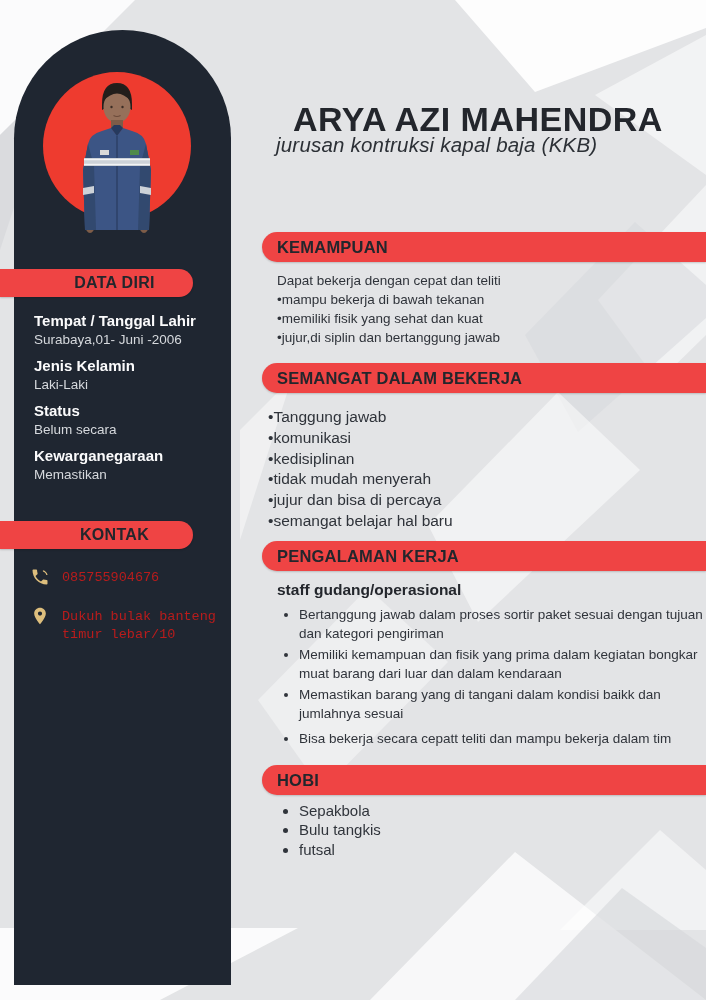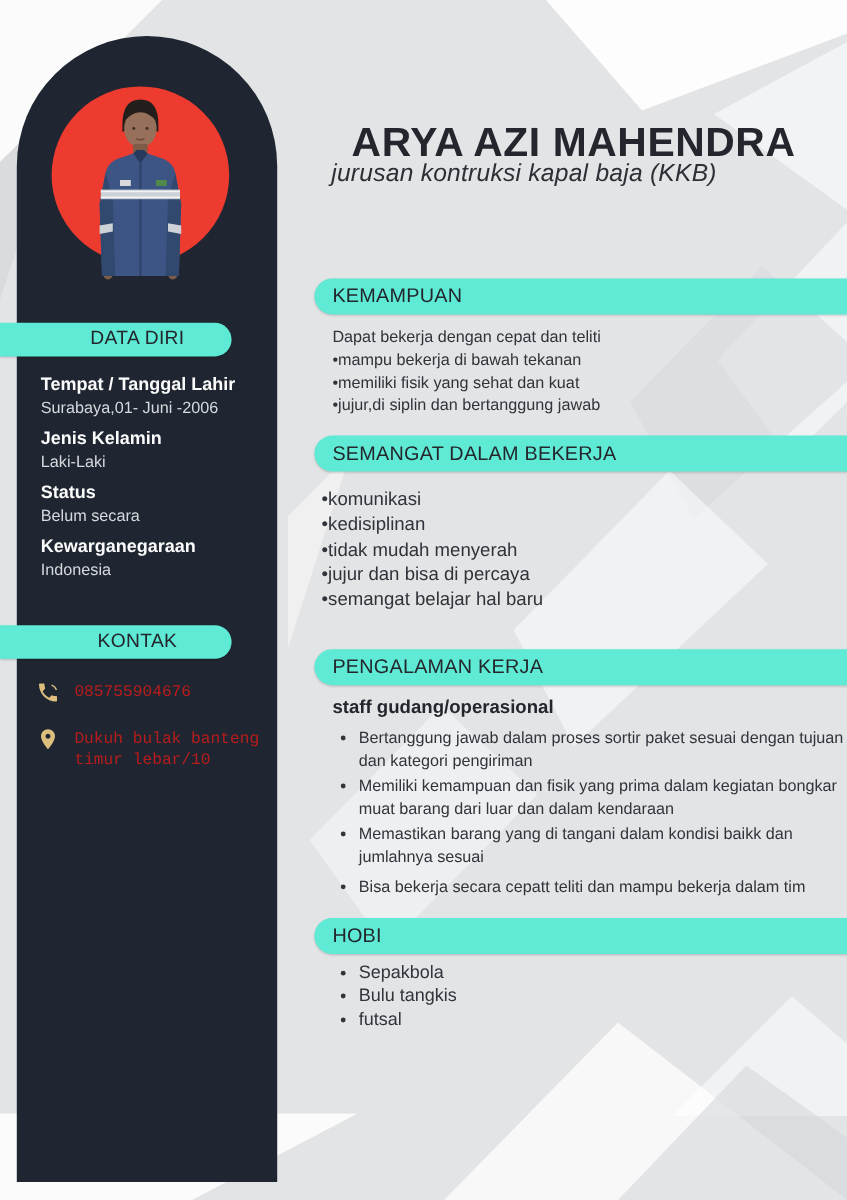--- a/index.html
+++ b/index.html
@@ -9,21 +9,21 @@
     font-family:"Liberation Sans",sans-serif;
   }
   .bg-pattern{position:absolute;left:0;top:0;width:706px;height:1000px;}
   .sidebar{
     position:absolute;left:14px;top:30px;width:217px;height:955px;
     background:#1f2631;border-radius:109px 109px 0 0;
   }
   .photo-svg{position:absolute;left:30px;top:70px;width:190px;height:165px;}
   .badge{
     position:absolute;display:flex;align-items:center;
-    background:#5eead4;color:#23262c;font-weight:normal;
+    background:#ef4444;color:#23262c;font-weight:bold;
     box-shadow:0 1px 2px rgba(0,0,0,0.18);
   }
   .badge-left{
     left:0;width:157px;height:28px;border-radius:0 14px 14px 0;
     justify-content:center;padding-left:36px;font-size:16px;letter-spacing:0.3px;
   }
   .badge-right{
     left:262px;width:429px;height:30px;border-radius:15px 0 0 15px;
     padding-left:15px;font-size:16.5px;letter-spacing:0.2px;
   }
@@ -116,21 +116,21 @@
     <div>
       <div class="flabel">Jenis Kelamin</div>
       <div class="fvalue">Laki-Laki</div>
     </div>
     <div>
       <div class="flabel">Status</div>
       <div class="fvalue">Belum secara</div>
     </div>
     <div>
       <div class="flabel">Kewarganegaraan</div>
-      <div class="fvalue">Indonesia</div>
+      <div class="fvalue">Memastikan</div>
     </div>
   </div>
 
   <div class="badge badge-left" style="top:521px;">
     <span>KONTAK</span>
   </div>
   <div class="contacts">
     <div class="contact-row">
       <svg width="20" height="20" viewBox="0 0 24 24">
         <path fill="#ddbe7d" d="M6.6 10.8c1.4 2.8 3.8 5.1 6.6 6.6l2.2-2.2c.3-.3.7-.4 1-.2 1.1.4 2.3.6 3.6.6.6 0 1 .4 1 1V20c0 .6-.4 1-1 1C10.6 21 3 13.4 3 4c0-.6.4-1 1-1h3.5c.6 0 1 .4 1 1 0 1.2.2 2.4.6 3.6.1.3 0 .7-.2 1l-2.3 2.2z"></path>
@@ -153,20 +153,21 @@
     <div>Dapat bekerja dengan cepat dan teliti</div>
     <div>•mampu bekerja di bawah tekanan</div>
     <div>•memiliki fisik yang sehat dan kuat</div>
     <div>•jujur,di siplin dan bertanggung jawab</div>
   </div>
 
   <div class="badge badge-right" style="top:363px;">
     <span>SEMANGAT DALAM BEKERJA</span>
   </div>
   <div class="body-lines semangat-body">
+    <div>•Tanggung jawab</div>
     <div>•komunikasi</div>
     <div>•kedisiplinan</div>
     <div>•tidak mudah menyerah</div>
     <div>•jujur dan bisa di percaya</div>
     <div>•semangat belajar hal baru</div>
   </div>
 
   <div class="badge badge-right" style="top:541px;">
     <span>PENGALAMAN KERJA</span>
   </div>

